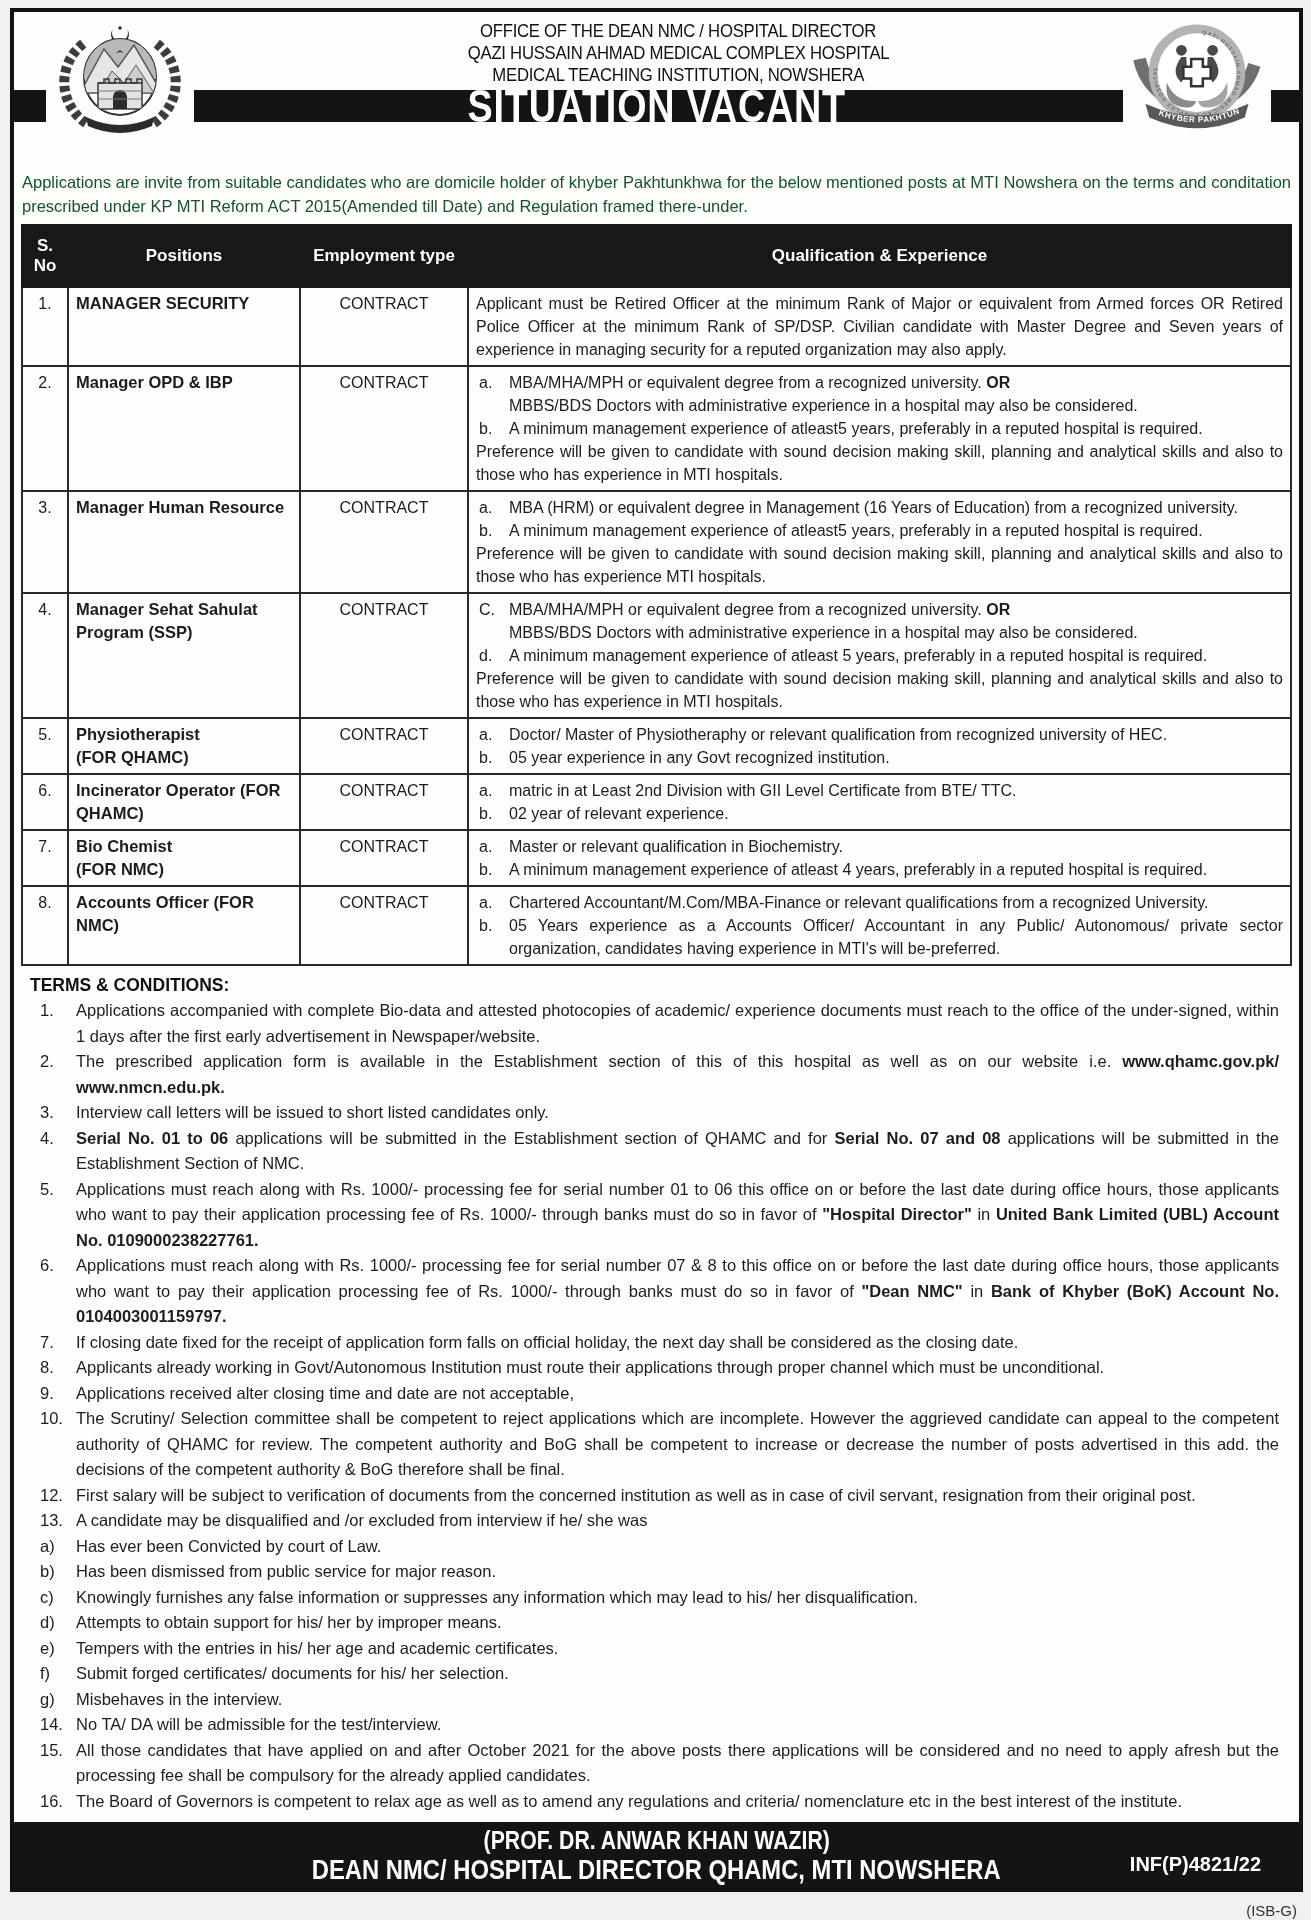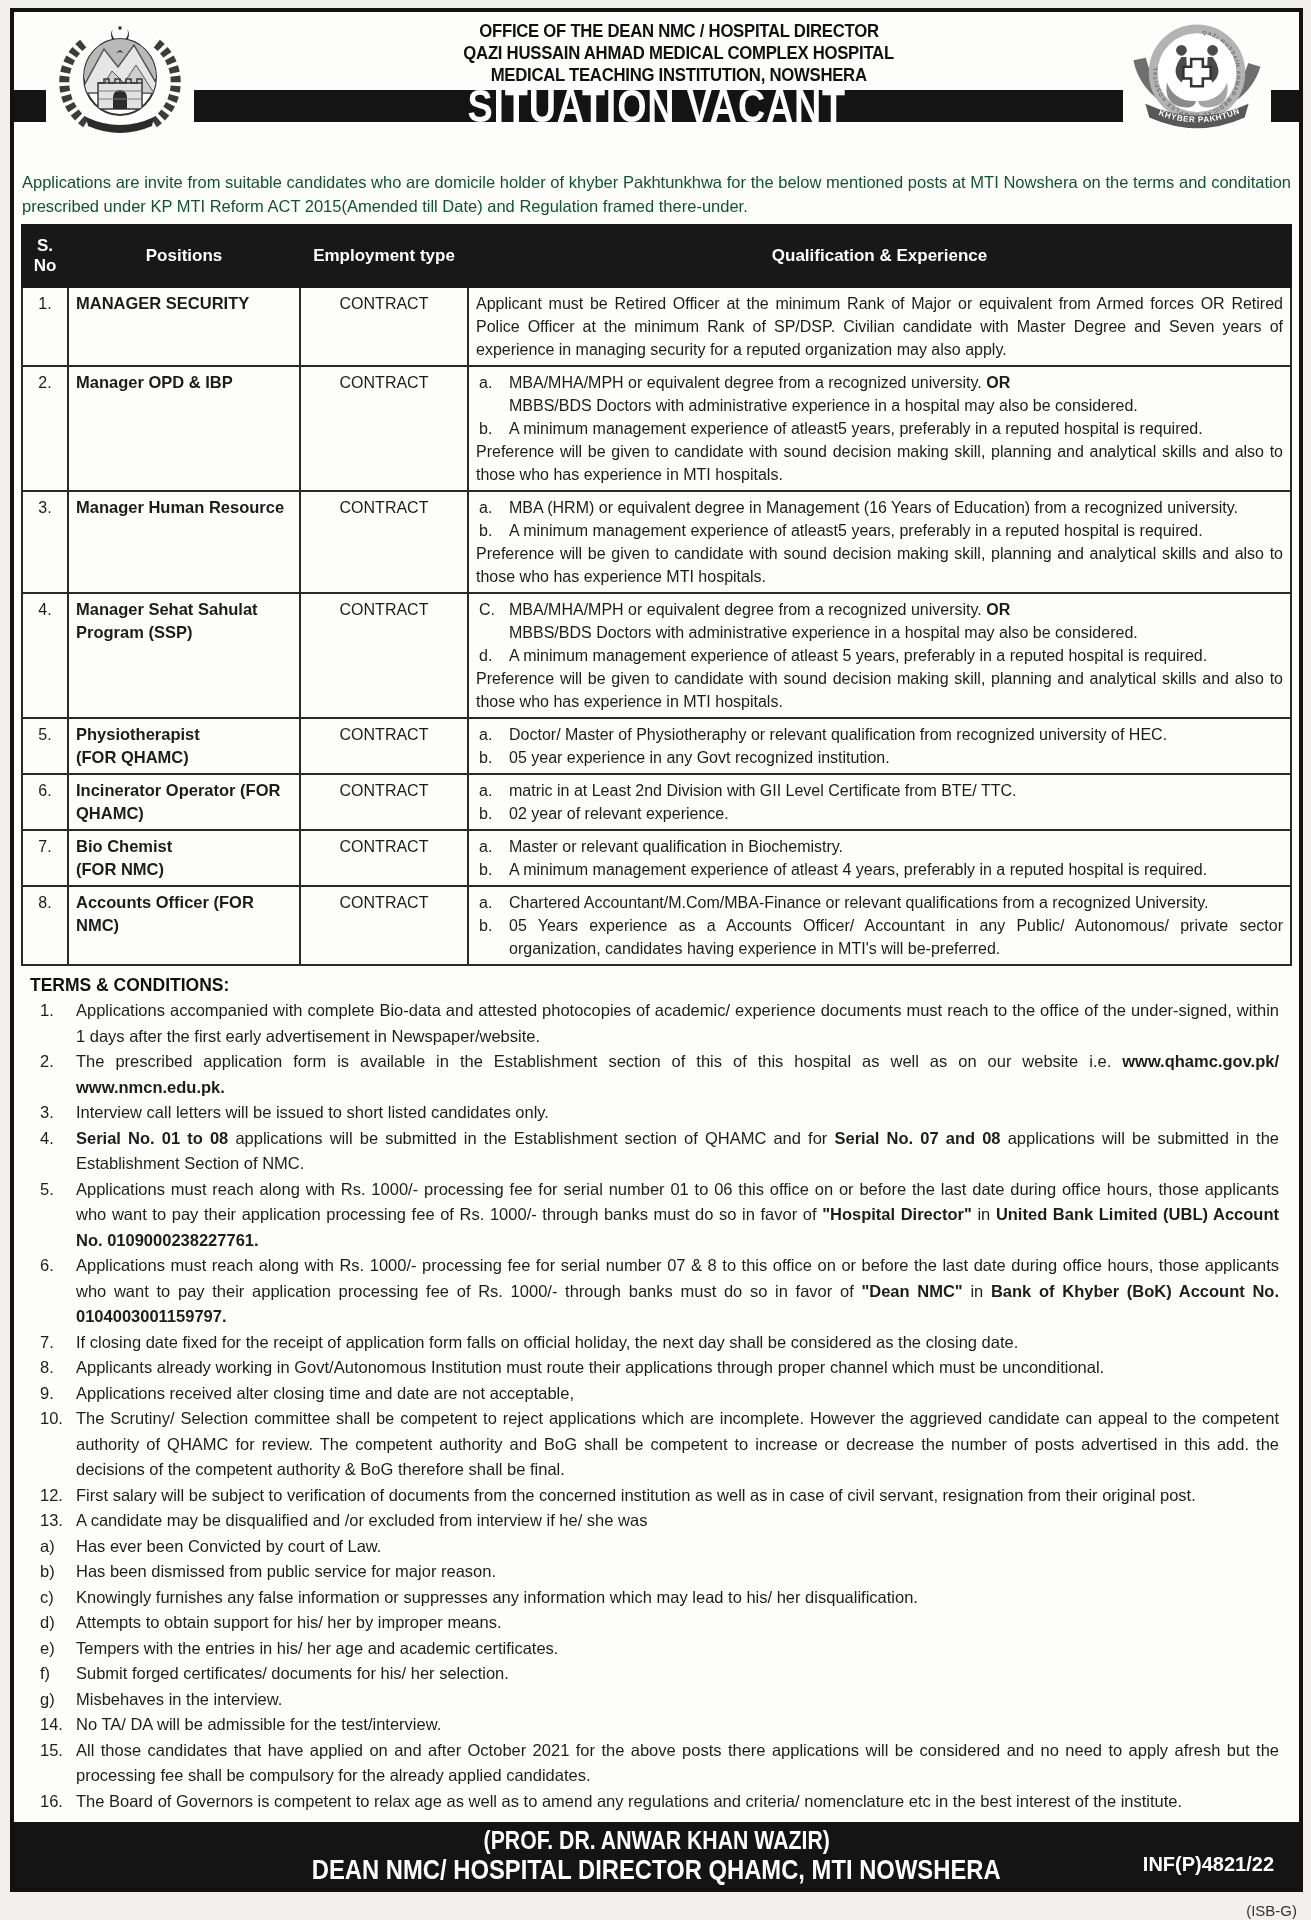--- a/index.html
+++ b/index.html
@@ -9,21 +9,21 @@
     font-family:"Liberation Sans", sans-serif;
     -webkit-font-smoothing:antialiased;
   }
   .ad-box{
     position:absolute;left:10px;top:8px;width:1285px;
     background:#fdfdfc;border:4px solid #121212;
   }
   
   .masthead{position:relative;height:152px;}
   .titles{position:absolute;left:0;right:0;top:8px;text-align:center;line-height:22px;}
-  .titles .t{font-weight:bold;font-size:19px;color:#111;white-space:nowrap;padding-left:44px;}
+  .titles .t{font-weight:normal;font-size:19px;color:#111;white-space:nowrap;padding-left:44px;}
   .cond{display:inline-block;transform:scaleX(0.88);transform-origin:center;letter-spacing:-0.3px;}
   .banner{
     position:absolute;left:0;right:0;top:78px;height:32px;background:#141414;
     display:flex;align-items:center;justify-content:center;
   }
   .banner .bt{
     color:#fff;font-weight:bold;font-size:46px;letter-spacing:1px;
     display:inline-block;transform:scaleX(0.82);white-space:nowrap;
   }
   .logo-box{position:absolute;top:4px;width:148px;height:126px;background:#fdfdfc;z-index:2;
@@ -66,21 +66,21 @@
   .term-item .ttext{flex:1;text-align:justify;padding-right:4px;}
   .b{font-weight:bold;}
   
   .footer-bar{
     background:#141414;color:#fff;margin-top:6px;height:66px;position:relative;
     display:flex;flex-direction:column;align-items:center;justify-content:center;
   }
   .footer-bar .f1{font-weight:bold;font-size:25px;line-height:28px;display:inline-block;transform:scaleX(0.85);white-space:nowrap;}
   .footer-bar .f2{font-weight:bold;font-size:28px;line-height:31px;display:inline-block;transform:scaleX(0.85);white-space:nowrap;}
   .footer-ref{
-    position:absolute;right:25px;bottom:12px;font-weight:bold;font-size:20px;color:#fff;margin-top:29px;
+    position:absolute;right:38px;bottom:12px;font-weight:bold;font-size:20px;color:#fff;margin-top:29px;
   }
   .isb{position:absolute;right:14px;top:1902px;font-size:15px;color:#333;}
 </style>
 </head>
 <body>
 
 <div class="ad-box">
 
   <div class="masthead">
     <div class="titles">
@@ -269,21 +269,21 @@
         <div class="term-item">
           <div class="tlabel">2.</div>
           <div class="ttext"><span>The prescribed application form is available in the Establishment section of this of this hospital as well as on our website i.e. </span><span class="b">www.qhamc.gov.pk/ www.nmcn.edu.pk.</span></div>
         </div>
         <div class="term-item">
           <div class="tlabel">3.</div>
           <div class="ttext"><span>Interview call letters will be issued to short listed candidates only.</span></div>
         </div>
         <div class="term-item">
           <div class="tlabel">4.</div>
-          <div class="ttext"><span class="b">Serial No. 01 to 08</span><span> applications will be submitted in the Establishment section of QHAMC and for </span><span class="b">Serial No. 07 and 08</span><span> applications will be submitted in the Establishment Section of NMC.</span></div>
+          <div class="ttext"><span class="b">Serial No. 01 to 06</span><span> applications will be submitted in the Establishment section of QHAMC and for </span><span class="b">Serial No. 07 and 08</span><span> applications will be submitted in the Establishment Section of NMC.</span></div>
         </div>
         <div class="term-item">
           <div class="tlabel">5.</div>
           <div class="ttext"><span>Applications must reach along with Rs. 1000/- processing fee for serial number 01 to 06 this office on or before the last date during office hours, those applicants who want to pay their application processing fee of Rs. 1000/- through banks must do so in favor of </span><span class="b">"Hospital Director"</span><span> in </span><span class="b">United Bank Limited (UBL) Account No. 0109000238227761.</span></div>
         </div>
         <div class="term-item">
           <div class="tlabel">6.</div>
           <div class="ttext"><span>Applications must reach along with Rs. 1000/- processing fee for serial number 07 &amp; 8 to this office on or before the last date during office hours, those applicants who want to pay their application processing fee of Rs. 1000/- through banks must do so in favor of </span><span class="b">"Dean NMC"</span><span> in </span><span class="b">Bank of Khyber (BoK) Account No. 0104003001159797.</span></div>
         </div>
         <div class="term-item">

